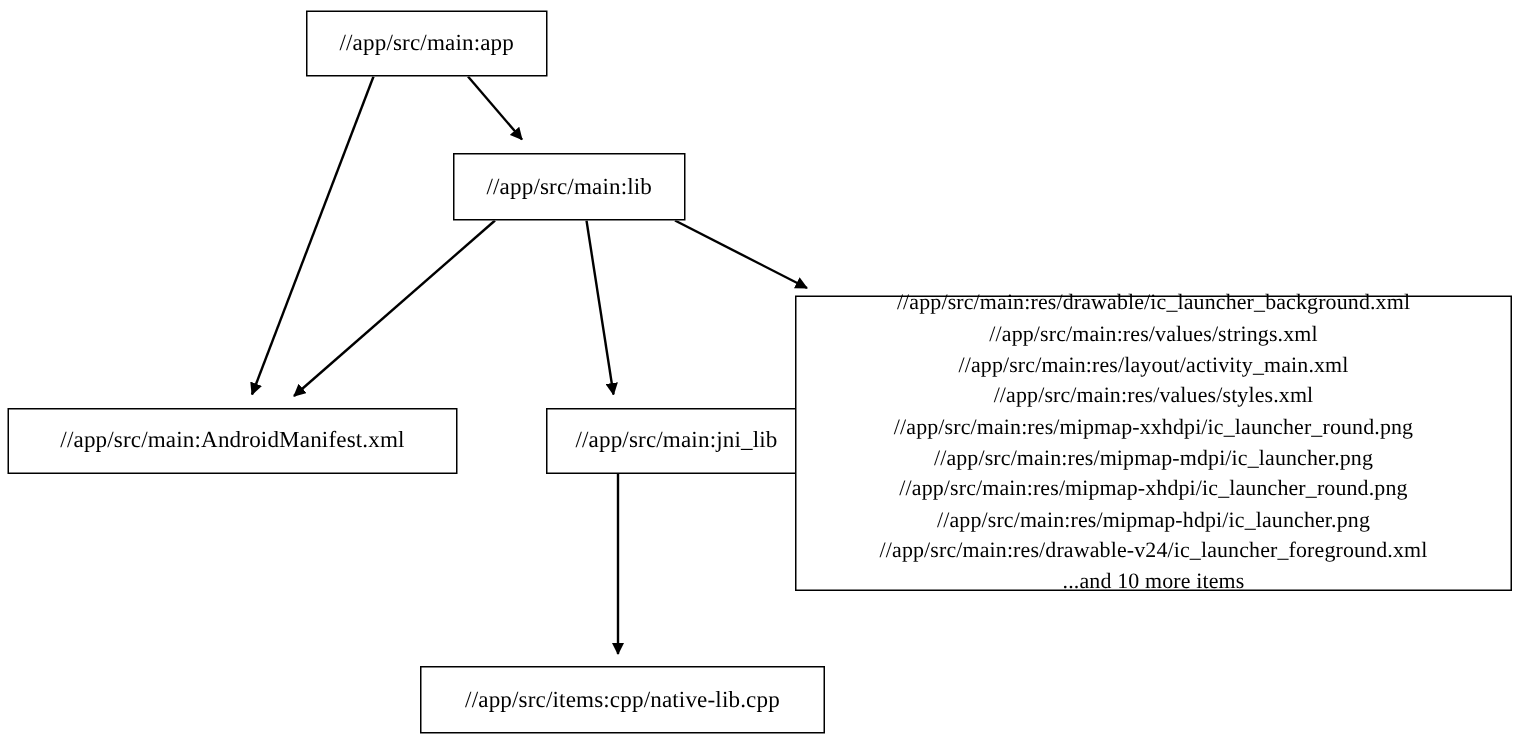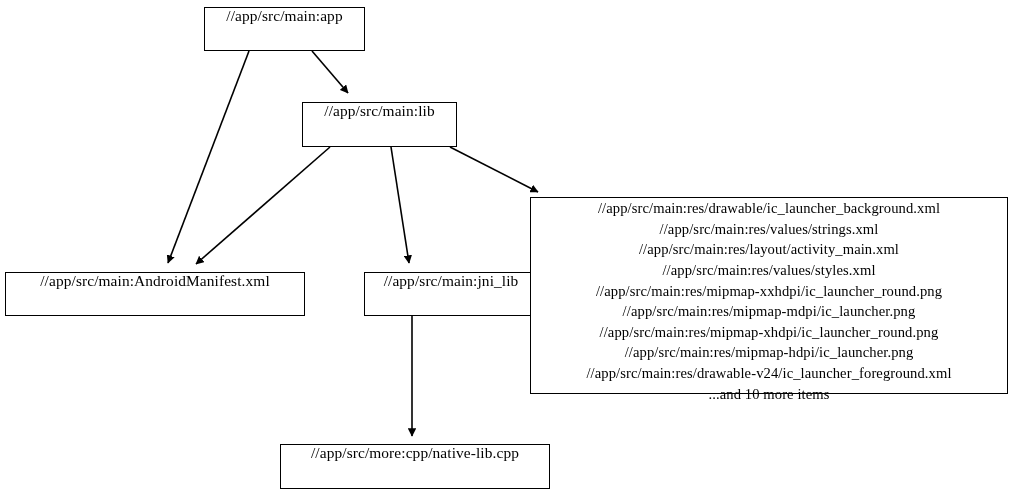--- a/index.html
+++ b/index.html
@@ -23,21 +23,21 @@
     height: 496px;
     pointer-events: none;
   }
   .node {
     position: absolute;
     box-sizing: border-box;
     border: 1px solid #000000;
     background: #ffffff;
     color: #000000;
     display: flex;
-    align-items: flex-start;
+    align-items: center;
     justify-content: center;
     text-align: center;
     white-space: pre;
     line-height: 1.02;
     letter-spacing: 0.1px;
   }
   .node-single {
     font-size: 15.4px;
   }
   .node-multi {
@@ -119,16 +119,16 @@
 //app/src/main:res/values/styles.xml
 //app/src/main:res/mipmap-xxhdpi/ic_launcher_round.png
 //app/src/main:res/mipmap-mdpi/ic_launcher.png
 //app/src/main:res/mipmap-xhdpi/ic_launcher_round.png
 //app/src/main:res/mipmap-hdpi/ic_launcher.png
 //app/src/main:res/drawable-v24/ic_launcher_foreground.xml
 ...and 10 more items</span>
   </div>
 
   <div class="node node-single" id="node-nativelib">
-    <span class="node-label">//app/src/more:cpp/native-lib.cpp</span>
+    <span class="node-label">//app/src/items:cpp/native-lib.cpp</span>
   </div>
 
 </div>
 
 </body></html>

